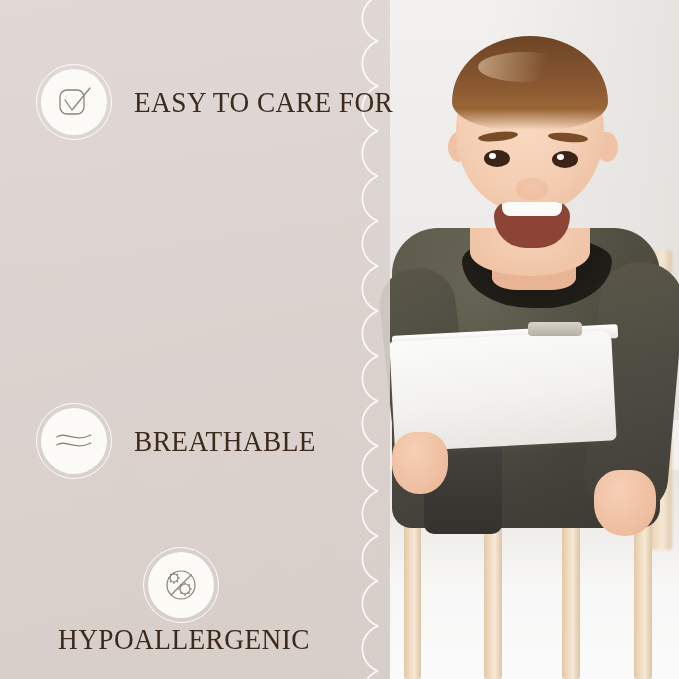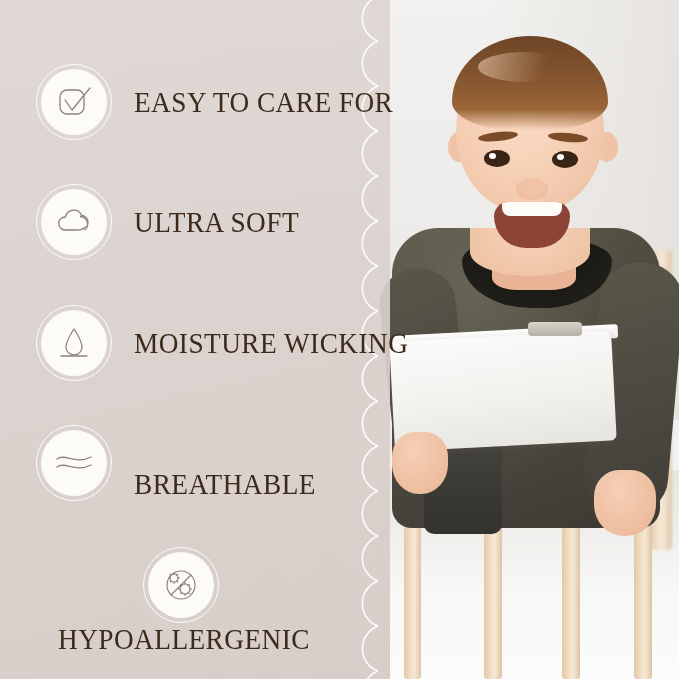--- a/index.html
+++ b/index.html
@@ -395,49 +395,23 @@
         <div class="icon-glyph">
           <svg width="42" height="42" viewBox="0 0 42 42" fill="none" stroke="#8c8378" stroke-width="1.3">
             <rect x="7" y="9" width="24" height="24" rx="7"></rect>
             <path d="M12 19 L19 29 L37 7" stroke-linecap="round" stroke-linejoin="round"></path>
           </svg>
         </div>
       </div>
       <div class="feature-label">EASY TO CARE FOR</div>
     </div>
 
-    <div class="feature-row" style="top:184px;">
-      <div class="icon-wrap">
-        <div class="icon-ring"></div>
-        <div class="icon-disc"></div>
-        <div class="icon-glyph">
-          <svg width="44" height="44" viewBox="0 0 44 44" fill="none" stroke="#8c8378" stroke-width="1.3">
-            <path d="M13 30 a6.5 6.5 0 0 1 0.4 -13 a8.5 8.5 0 0 1 16.2 -1.5 a6.6 6.6 0 0 1 1.4 13 a7 7 0 0 1 -5 1.5 z" stroke-linejoin="round"></path>
-            <path d="M28 16.5 a7.5 7.5 0 0 1 7.5 7 a5.5 5.5 0 0 1 -3.5 6.5"></path>
-          </svg>
-        </div>
-      </div>
-      <div class="feature-label">ULTRA SOFT</div>
-    </div>
-
-    <div class="feature-row" style="top:305px;">
-      <div class="icon-wrap">
-        <div class="icon-ring"></div>
-        <div class="icon-disc"></div>
-        <div class="icon-glyph">
-          <svg width="44" height="44" viewBox="0 0 44 44" fill="none" stroke="#8c8378" stroke-width="1.3">
-            <path d="M22 8 C28 17 30 22 30 26 a8 8 0 0 1 -16 0 C14 22 16 17 22 8 z" stroke-linejoin="round"></path>
-            <line x1="9" y1="35" x2="35" y2="35" stroke-linecap="round"></line>
-          </svg>
-        </div>
-      </div>
-      <div class="feature-label">MOISTURE WICKING</div>
-    </div>
-
-    <div class="feature-row" style="top:425px;align-items:flex-end;">
+
+
+    <div class="feature-row" style="top:403px;">
       <div class="icon-wrap">
         <div class="icon-ring"></div>
         <div class="icon-disc"></div>
         <div class="icon-glyph">
           <svg width="46" height="46" viewBox="0 0 46 46" fill="none" stroke="#8c8378" stroke-width="1.3" stroke-linecap="round">
             <path d="M6 19 C14 13 24 25 40 17"></path>
             <path d="M6 27 C14 21 24 33 40 25"></path>
           </svg>
         </div>
       </div>

